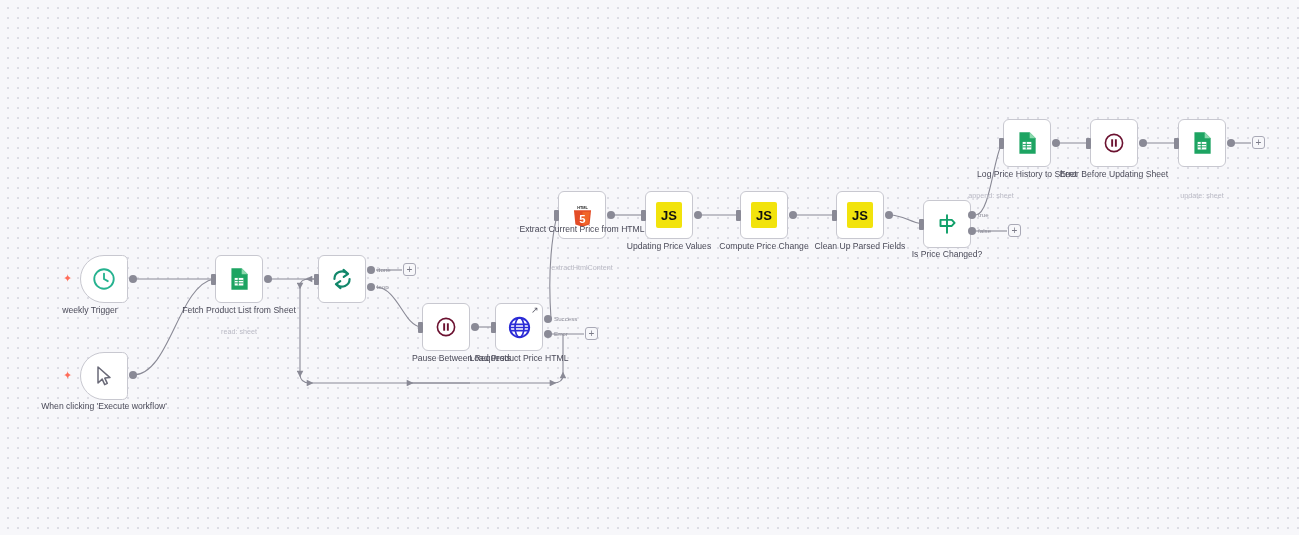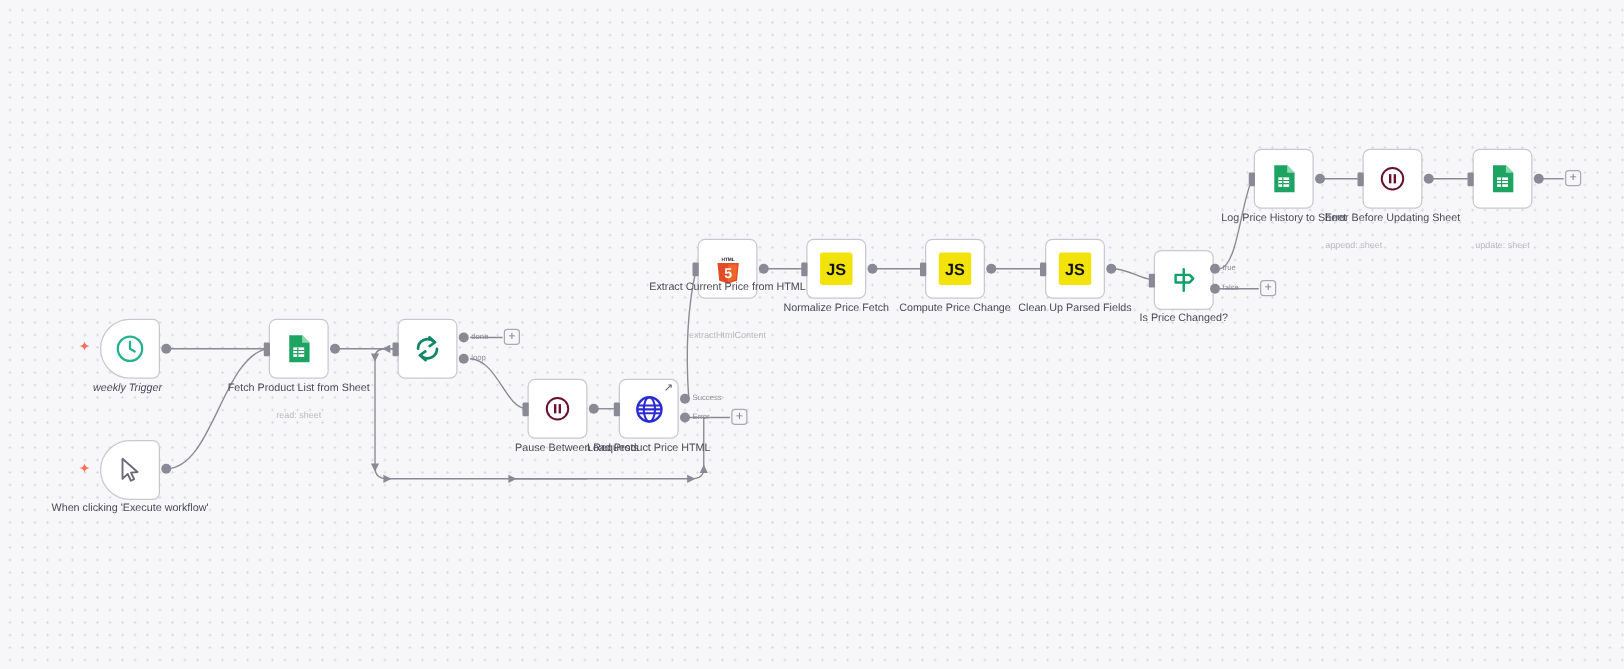--- a/index.html
+++ b/index.html
@@ -97,21 +97,21 @@
   </svg>
 
   <div class="node trigger" style="left:80px;top:255px;">
     <svg width="26" height="26" viewBox="0 0 24 24">
       <circle cx="12" cy="12" r="9" fill="none" stroke="#25b28f" stroke-width="1.7"></circle>
       <path d="M12 7 L12 12 L15.5 14" fill="none" stroke="#25b28f" stroke-width="1.7" stroke-linecap="round"></path>
     </svg>
   </div>
   <div class="bolt" style="left:63px;top:273px;">✦</div>
   <div class="port" style="left:129px;top:275px;"></div>
-  <div class="label" style="left:37px;top:305px;font-style:italic;">weekly Trigger</div>
+  <div class="label" style="left:25px;top:305px;">weekly Trigger</div>
 
   <div class="node trigger" style="left:80px;top:352px;">
     <svg width="24" height="24" viewBox="0 0 24 24">
       <path d="M6 3 L6 19 L10.2 15.1 L12.7 20.6 L15.3 19.4 L12.8 14.1 L18 13.6 Z" fill="none" stroke="#6a6a78" stroke-width="1.5" stroke-linejoin="round"></path>
     </svg>
   </div>
   <div class="bolt" style="left:63px;top:370px;">✦</div>
   <div class="port" style="left:129px;top:371px;"></div>
   <div class="label" style="left:39px;top:401px;">When clicking 'Execute workflow'</div>
 
@@ -179,21 +179,21 @@
   <div class="inport" style="left:554px;top:210px;"></div>
   <div class="port" style="left:607px;top:211px;"></div>
   <div class="label" style="left:517px;top:224px;">Extract Current Price from HTML</div>
   <div class="sublabel" style="left:517px;top:263px;">extractHtmlContent</div>
 
   <div class="node" style="left:645px;top:191px;">
     <div class="jsbox">JS</div>
   </div>
   <div class="inport" style="left:641px;top:210px;"></div>
   <div class="port" style="left:694px;top:211px;"></div>
-  <div class="label" style="left:604px;top:241px;">Normalize Price Fetch</div>
+  <div class="label" style="left:604px;top:241px;">Updating Price Values</div>
 
   <div class="node" style="left:740px;top:191px;">
     <div class="jsbox">JS</div>
   </div>
   <div class="inport" style="left:736px;top:210px;"></div>
   <div class="port" style="left:789px;top:211px;"></div>
   <div class="label" style="left:699px;top:241px;">Compute Price Change</div>
 
   <div class="node" style="left:836px;top:191px;">
     <div class="jsbox">JS</div>
@@ -219,21 +219,21 @@
     <svg width="26" height="26" viewBox="0 0 24 24">
       <path d="M5 2 L14.5 2 L20 7.5 L20 22 L5 22 Z" fill="#1da462"></path>
       <path d="M14.5 2 L20 7.5 L14.5 7.5 Z" fill="#8cd9ae"></path>
       <rect x="8" y="11" width="8" height="7" fill="#fff"></rect>
       <path d="M8 13.3 L16 13.3 M8 15.6 L16 15.6 M11.3 11 L11.3 18" stroke="#1da462" stroke-width="0.9"></path>
     </svg>
   </div>
   <div class="inport" style="left:999px;top:138px;"></div>
   <div class="port" style="left:1052px;top:139px;"></div>
   <div class="label" style="left:962px;top:169px;">Log Price History to Sheet</div>
-  <div class="sublabel" style="left:1018px;top:191px;">append: sheet</div>
+  <div class="sublabel" style="left:926px;top:191px;">append: sheet</div>
 
   <div class="node" style="left:1090px;top:119px;">
     <svg width="24" height="24" viewBox="0 0 24 24">
       <circle cx="12" cy="12" r="8.6" fill="none" stroke="#6b1130" stroke-width="1.6"></circle>
       <rect x="9.2" y="8.3" width="1.9" height="7.4" fill="#6b1130"></rect>
       <rect x="12.9" y="8.3" width="1.9" height="7.4" fill="#6b1130"></rect>
     </svg>
   </div>
   <div class="inport" style="left:1086px;top:138px;"></div>
   <div class="port" style="left:1139px;top:139px;"></div>

